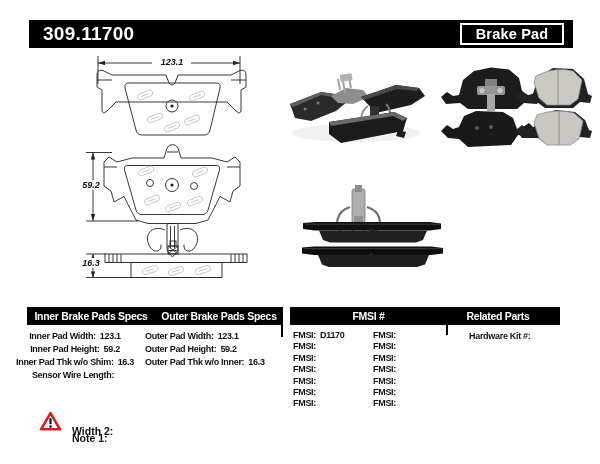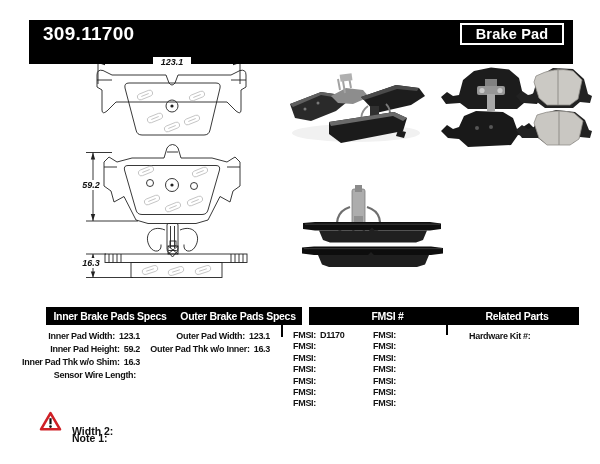--- a/index.html
+++ b/index.html
@@ -4,21 +4,21 @@
 <style>
   html,body{margin:0;padding:0;}
   body{
     width:600px;height:464px;position:relative;background:#fff;
     font-family:"Liberation Sans", sans-serif;overflow:hidden;
   }
   .abs{position:absolute;}
 
   
   #topbar{
-    left:29px;top:20px;width:544px;height:44px;background:#000;color:#fff;
+    left:29px;top:20px;width:544px;height:28px;background:#000;color:#fff;
   }
   #part-number{
     position:absolute;left:14px;top:3px;font-size:19px;font-weight:bold;letter-spacing:.3px;
   }
   #product-box{
     position:absolute;right:9px;top:3px;width:100px;height:18px;
     border:2px solid #fff;text-align:center;line-height:18px;
     font-size:14.5px;font-weight:bold;letter-spacing:.2px;
   }
 
@@ -27,32 +27,32 @@
     font-size:9px;font-weight:bold;font-style:italic;background:#fff;
     text-align:center;color:#111;
   }
   #dim-width{left:153px;top:57px;width:38px;}
   #dim-height{left:79px;top:180px;width:24px;}
   #dim-thk{left:79px;top:258px;width:24px;}
 
   
   .th{
     top:307px;height:18px;background:#000;color:#fff;font-weight:bold;
-    font-size:10.5px;line-height:18px;text-align:center;letter-spacing:-.3px;margin-left:19px;
+    font-size:10.5px;line-height:18px;text-align:center;letter-spacing:-.3px;
   }
   #th-specs{left:27px;width:256px;display:flex;}
   #th-specs span{flex:1;}
   #th-fmsi{left:290px;width:157px;}
   #th-related{left:436px;width:124px;}
   .stub{width:2px;background:#000;}
 
   .col{font-size:9px;font-weight:bold;color:#111;letter-spacing:-.3px;}
   .col .row{white-space:nowrap;}
-  #inner-col{left:10px;top:330px;width:130px;text-align:right;line-height:13px;}
-  #outer-col{left:145px;top:330px;width:125px;text-align:right;line-height:13px;}
+  #inner-col{left:10px;top:330px;width:130px;text-align:center;line-height:13px;}
+  #outer-col{left:145px;top:330px;width:125px;text-align:left;line-height:13px;}
   #fmsi-col1{left:293px;top:330px;width:78px;line-height:11.4px;}
   #fmsi-col2{left:373px;top:330px;width:70px;line-height:11.4px;}
   #related-col{left:456px;top:330px;width:115px;line-height:13px;padding-left:13px;}
   .v{margin-left:4px;}
 
   
   .note{left:72px;font-size:10.5px;font-weight:bold;color:#111;}
   #note-1{top:432px;}
   #note-2{top:425px;}
   #warn{left:39px;top:411px;}
@@ -211,20 +211,21 @@
 
 <div id="inner-col" class="abs col">
   <div class="row"><span>Inner Pad Width:</span><span class="v">123.1</span></div>
   <div class="row"><span>Inner Pad Height:</span><span class="v">59.2</span></div>
   <div class="row"><span>Inner Pad Thk w/o Shim:</span><span class="v">16.3</span></div>
   <div class="row"><span>Sensor Wire Length:</span><span class="v"></span></div>
 </div>
 
 <div id="outer-col" class="abs col">
   <div class="row"><span>Outer Pad Width:</span><span class="v">123.1</span></div>
+  <div class="row"><span>Outer Pad Height:</span><span class="v">59.2</span></div>
   <div class="row"><span>Outer Pad Thk w/o Inner:</span><span class="v">16.3</span></div>
 </div>
 
 <div id="fmsi-col1" class="abs col">
   <div class="row"><span>FMSI:</span><span class="v">D1170</span></div>
   <div class="row"><span>FMSI:</span><span class="v"></span></div>
   <div class="row"><span>FMSI:</span><span class="v"></span></div>
   <div class="row"><span>FMSI:</span><span class="v"></span></div>
   <div class="row"><span>FMSI:</span><span class="v"></span></div>
   <div class="row"><span>FMSI:</span><span class="v"></span></div>

